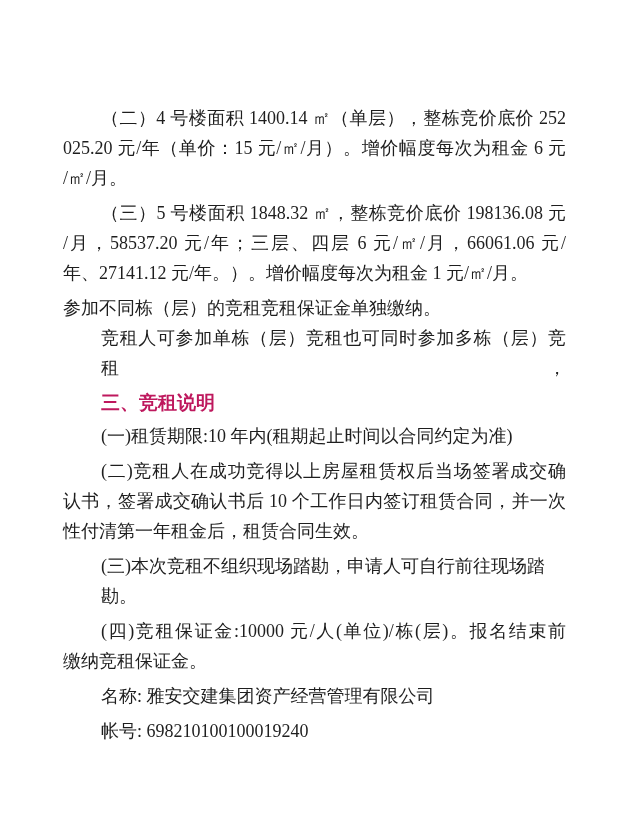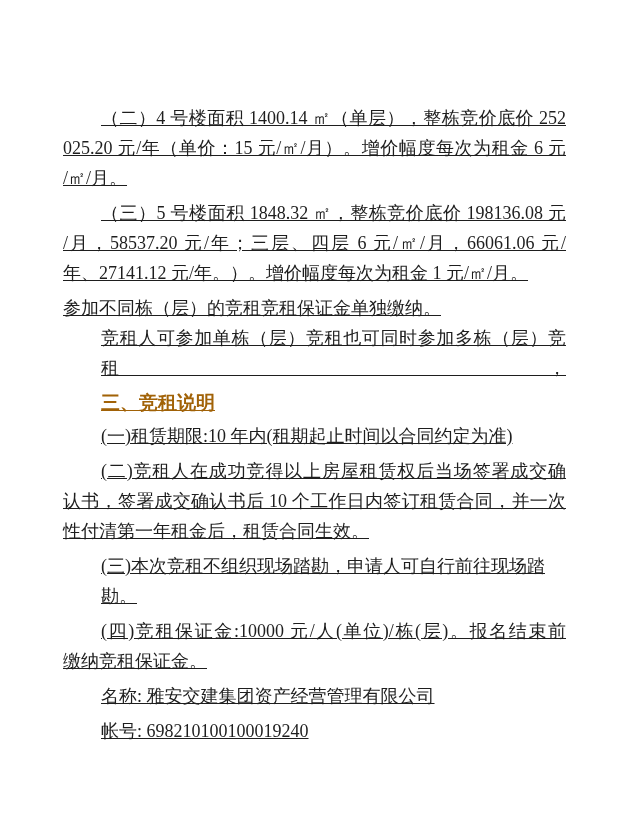--- a/index.html
+++ b/index.html
@@ -20,27 +20,26 @@
     left: 63px;
     top: 103px;
     width: 503px;
     color: #1e1e1e;
   }
   .para {
     margin: 0 0 5px 0;
     font-size: 18px;
     line-height: 30px;
     font-family: "Liberation Serif", "DejaVu Serif", serif;
-    text-decoration: underline;
   }
   .para.heading {
     margin: 3px 0 3px 0;
     font-size: 19px;
     font-weight: 700;
-    color: #a16207;
+    color: #be185d;
     font-family: "Liberation Sans", "DejaVu Sans", sans-serif;
   }
   .line {
     min-height: 30px;
     word-break: break-all;
     text-align: left;
   }
   
   .line.j {
     text-align: justify;

